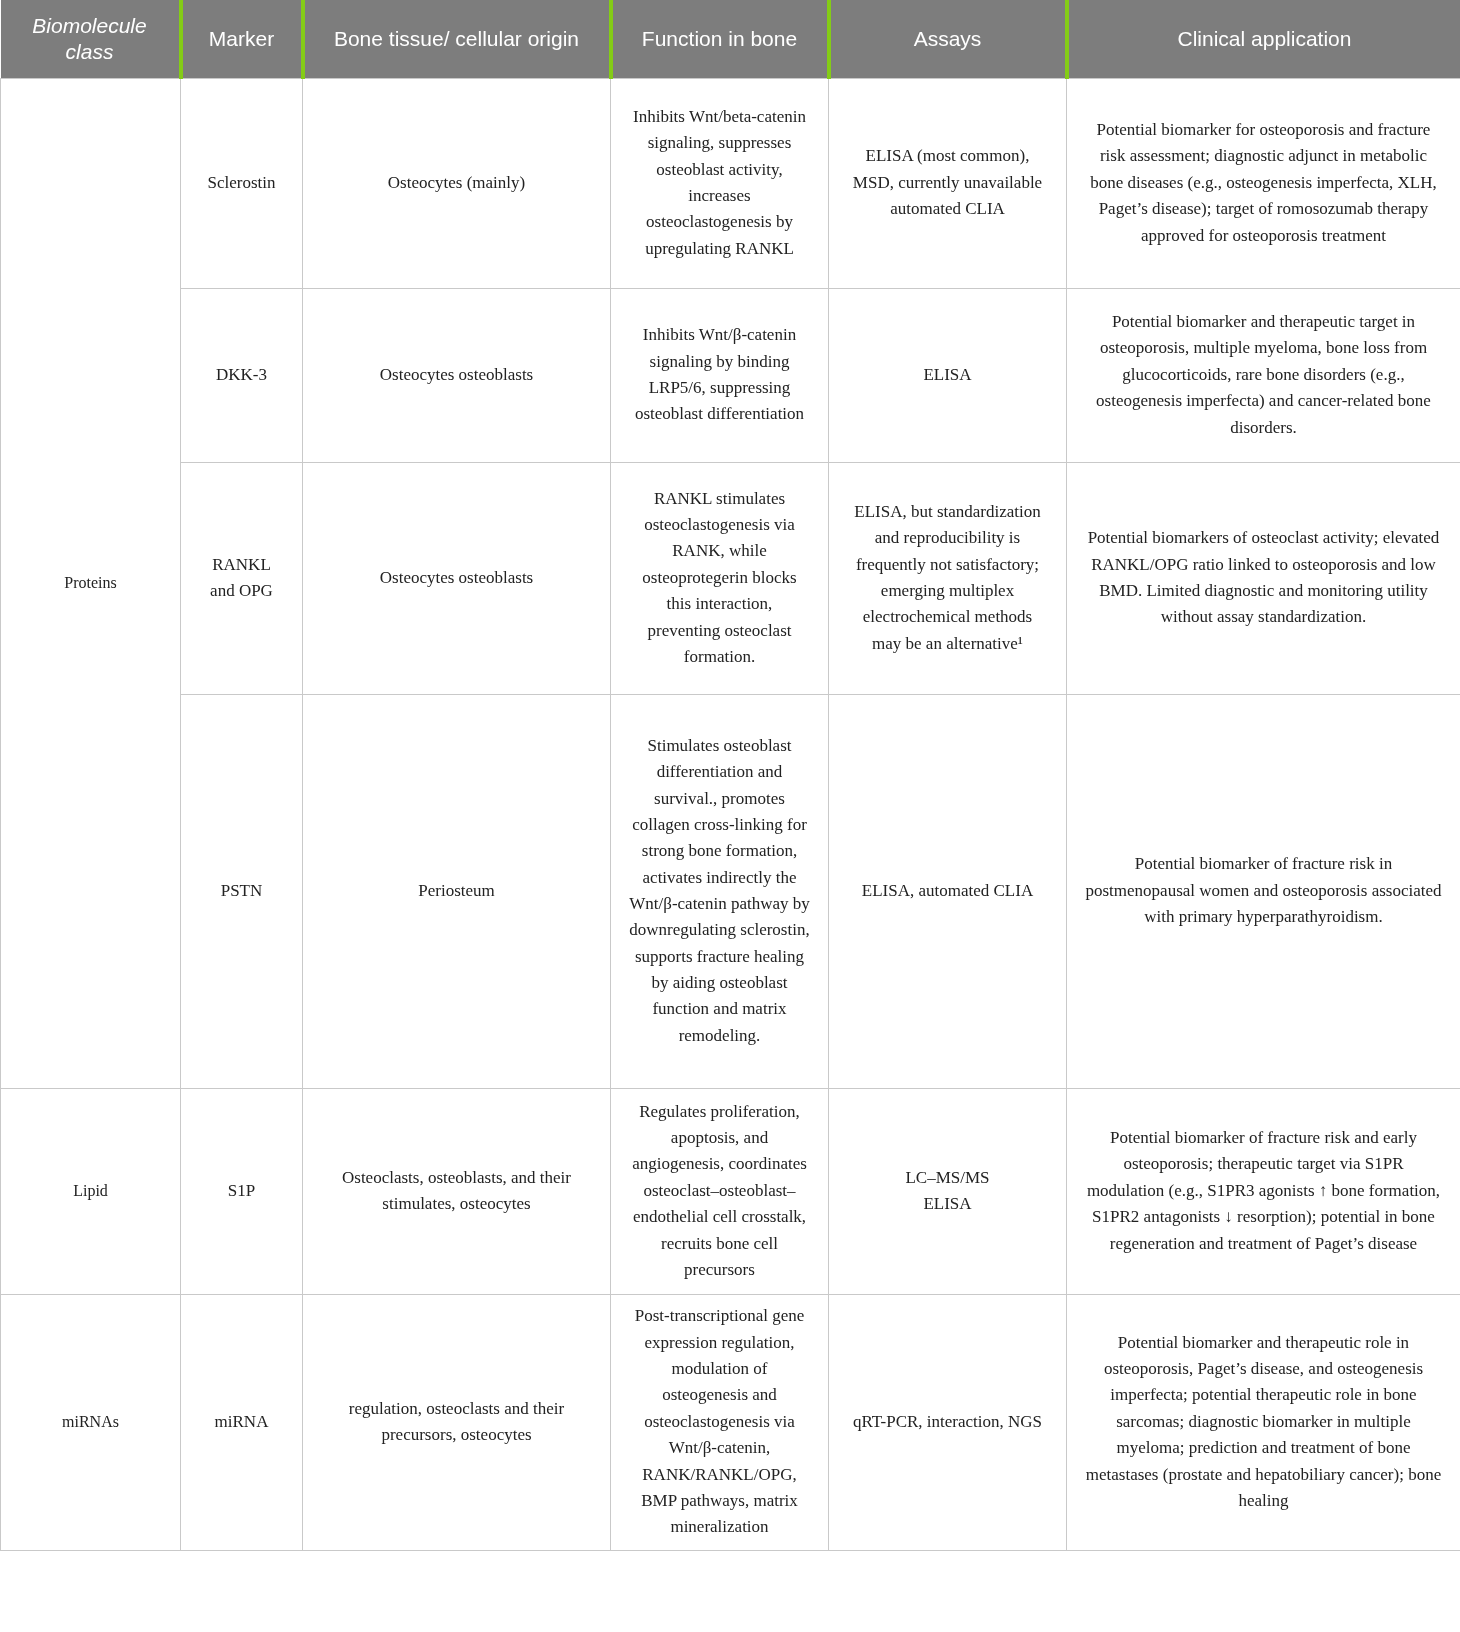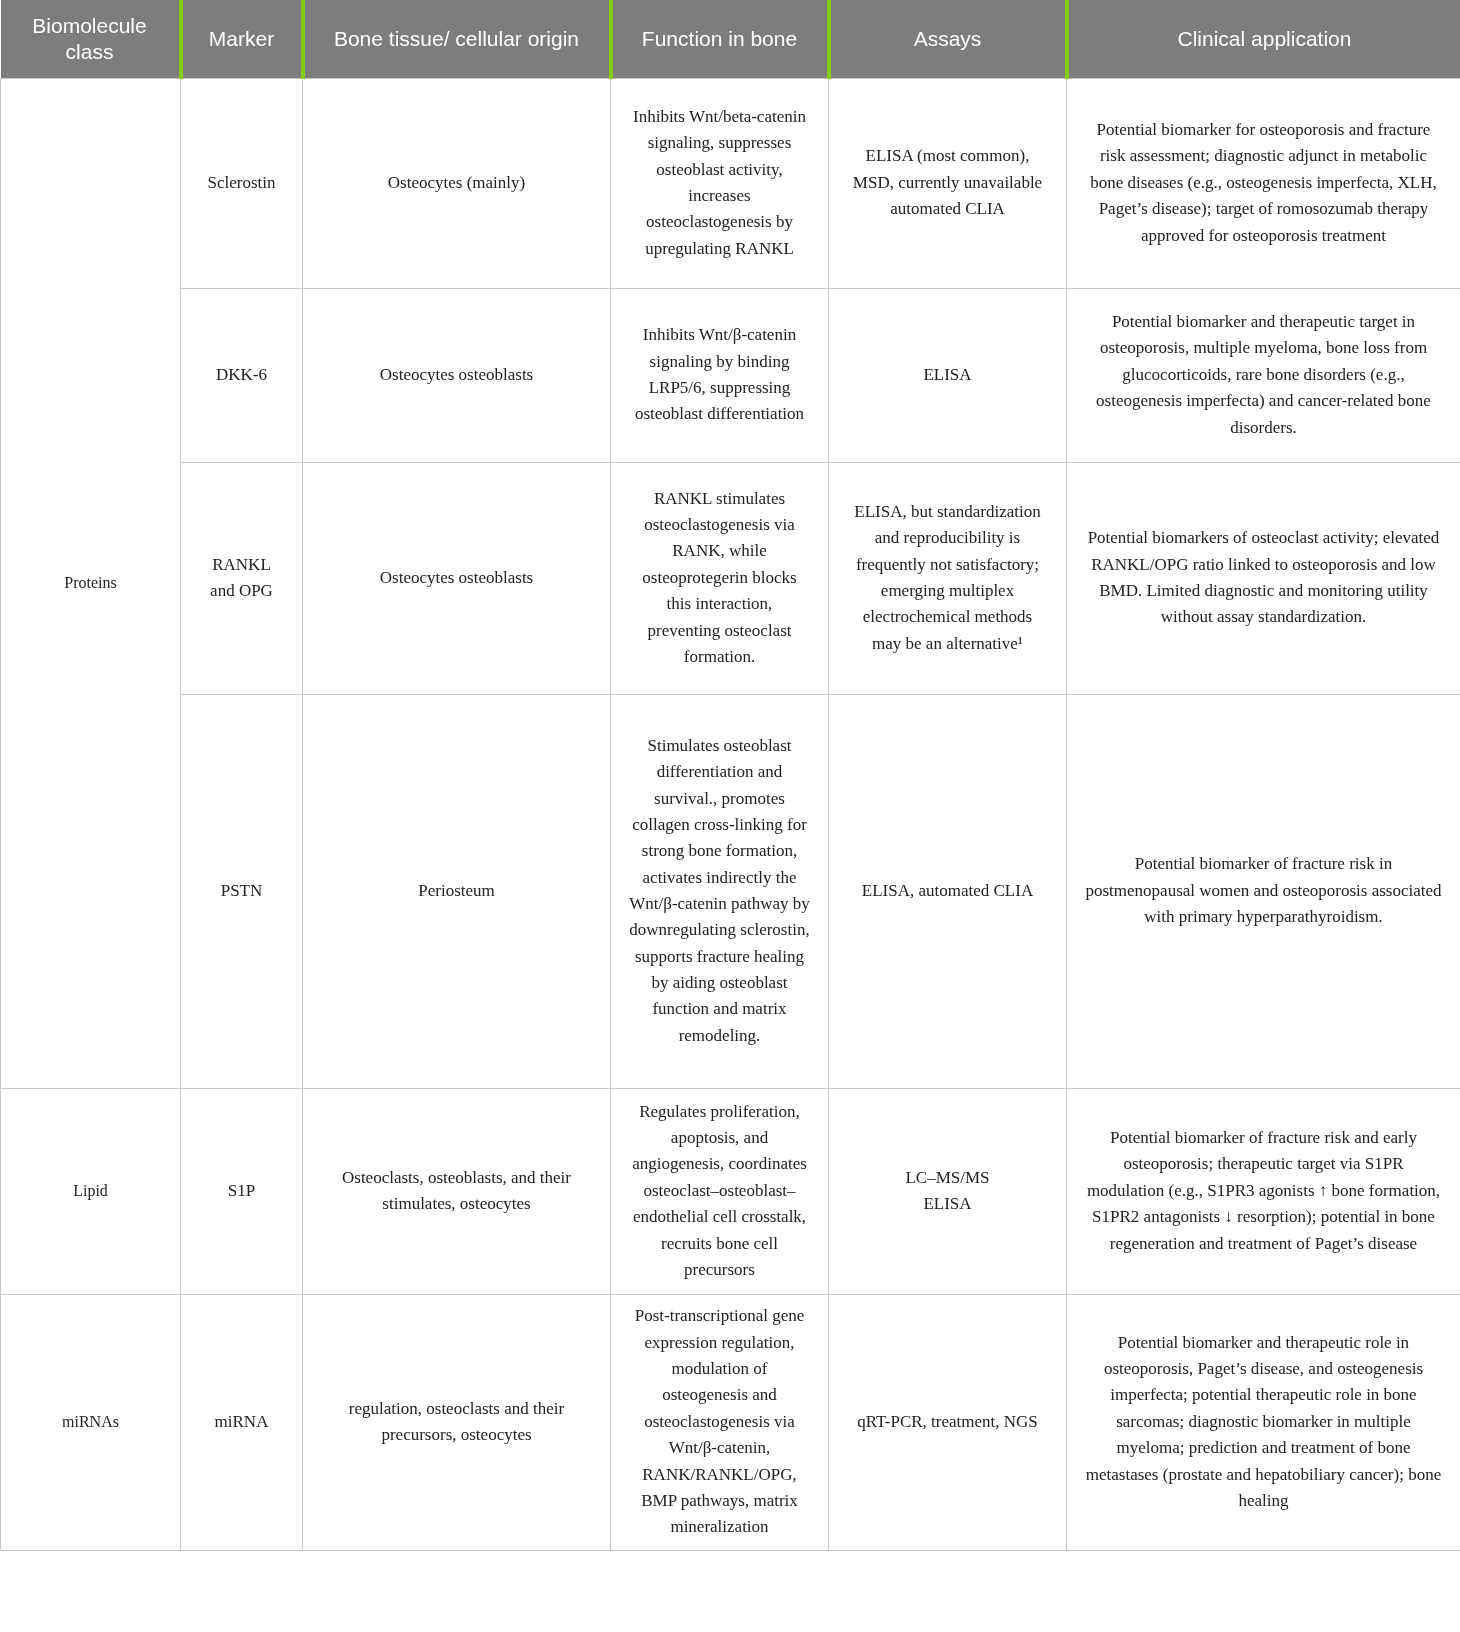--- a/index.html
+++ b/index.html
@@ -31,21 +31,21 @@
     font-family: "Liberation Sans", sans-serif;
     font-weight: 400;
     font-size: 21px;
     line-height: 1.25;
     text-align: center;
     vertical-align: middle;
     padding: 10px 8px;
     border-left: 4px solid #84cc16;
     border-bottom: 1px solid #c9c9c9;
   }
-  thead th:first-child { border-left: none; }
+  thead th:first-child { border-left: none; font-style: italic; }
   thead tr { height: 78px; }
 
   tbody td {
     border: 1px solid #c9c9c9;
     text-align: center;
     vertical-align: middle;
     font-size: 17px;
     line-height: 1.55;
     padding: 8px 18px;
     white-space: pre-line;
@@ -86,21 +86,21 @@
   <tbody>
     <tr class="r1">
       <td rowspan="4" class="class-cell">Proteins</td>
       <td>Sclerostin</td>
       <td>Osteocytes (mainly)</td>
       <td>Inhibits Wnt/beta-catenin signaling, suppresses osteoblast activity, increases osteoclastogenesis by upregulating RANKL</td>
       <td>ELISA (most common), MSD, currently unavailable automated CLIA</td>
       <td>Potential biomarker for osteoporosis and fracture risk assessment; diagnostic adjunct in metabolic bone diseases (e.g., osteogenesis imperfecta, XLH, Paget’s disease); target of romosozumab therapy approved for osteoporosis treatment</td>
     </tr>
     <tr class="r2">
-      <td>DKK-6</td>
+      <td>DKK-3</td>
       <td>Osteocytes osteoblasts</td>
       <td>Inhibits Wnt/β-catenin signaling by binding LRP5/6, suppressing osteoblast differentiation</td>
       <td>ELISA</td>
       <td>Potential biomarker and therapeutic target in osteoporosis, multiple myeloma, bone loss from glucocorticoids, rare bone disorders (e.g., osteogenesis imperfecta) and cancer-related bone disorders.</td>
     </tr>
     <tr class="r3">
       <td>RANKL and OPG</td>
       <td>Osteocytes osteoblasts</td>
       <td>RANKL stimulates osteoclastogenesis via RANK, while osteoprotegerin blocks this interaction, preventing osteoclast formation.</td>
       <td>ELISA, but standardization and reproducibility is frequently not satisfactory; emerging multiplex electrochemical methods may be an alternative¹</td>
@@ -120,17 +120,17 @@
       <td>Regulates proliferation, apoptosis, and angiogenesis, coordinates osteoclast–osteoblast–endothelial cell crosstalk, recruits bone cell precursors</td>
       <td>LC–MS/MS
 ELISA</td>
       <td>Potential biomarker of fracture risk and early osteoporosis; therapeutic target via S1PR modulation (e.g., S1PR3 agonists ↑ bone formation, S1PR2 antagonists ↓ resorption); potential in bone regeneration and treatment of Paget’s disease</td>
     </tr>
     <tr class="r6">
       <td class="class-cell">miRNAs</td>
       <td>miRNA</td>
       <td>regulation, osteoclasts and their precursors, osteocytes</td>
       <td>Post-transcriptional gene expression regulation, modulation of osteogenesis and osteoclastogenesis via Wnt/β-catenin, RANK/RANKL/OPG, BMP pathways, matrix mineralization</td>
-      <td>qRT-PCR, treatment, NGS</td>
+      <td>qRT-PCR, interaction, NGS</td>
       <td>Potential biomarker and therapeutic role in osteoporosis, Paget’s disease, and osteogenesis imperfecta; potential therapeutic role in bone sarcomas; diagnostic biomarker in multiple myeloma; prediction and treatment of bone metastases (prostate and hepatobiliary cancer); bone healing</td>
     </tr>
   </tbody>
 </table>
 
 </body></html>

